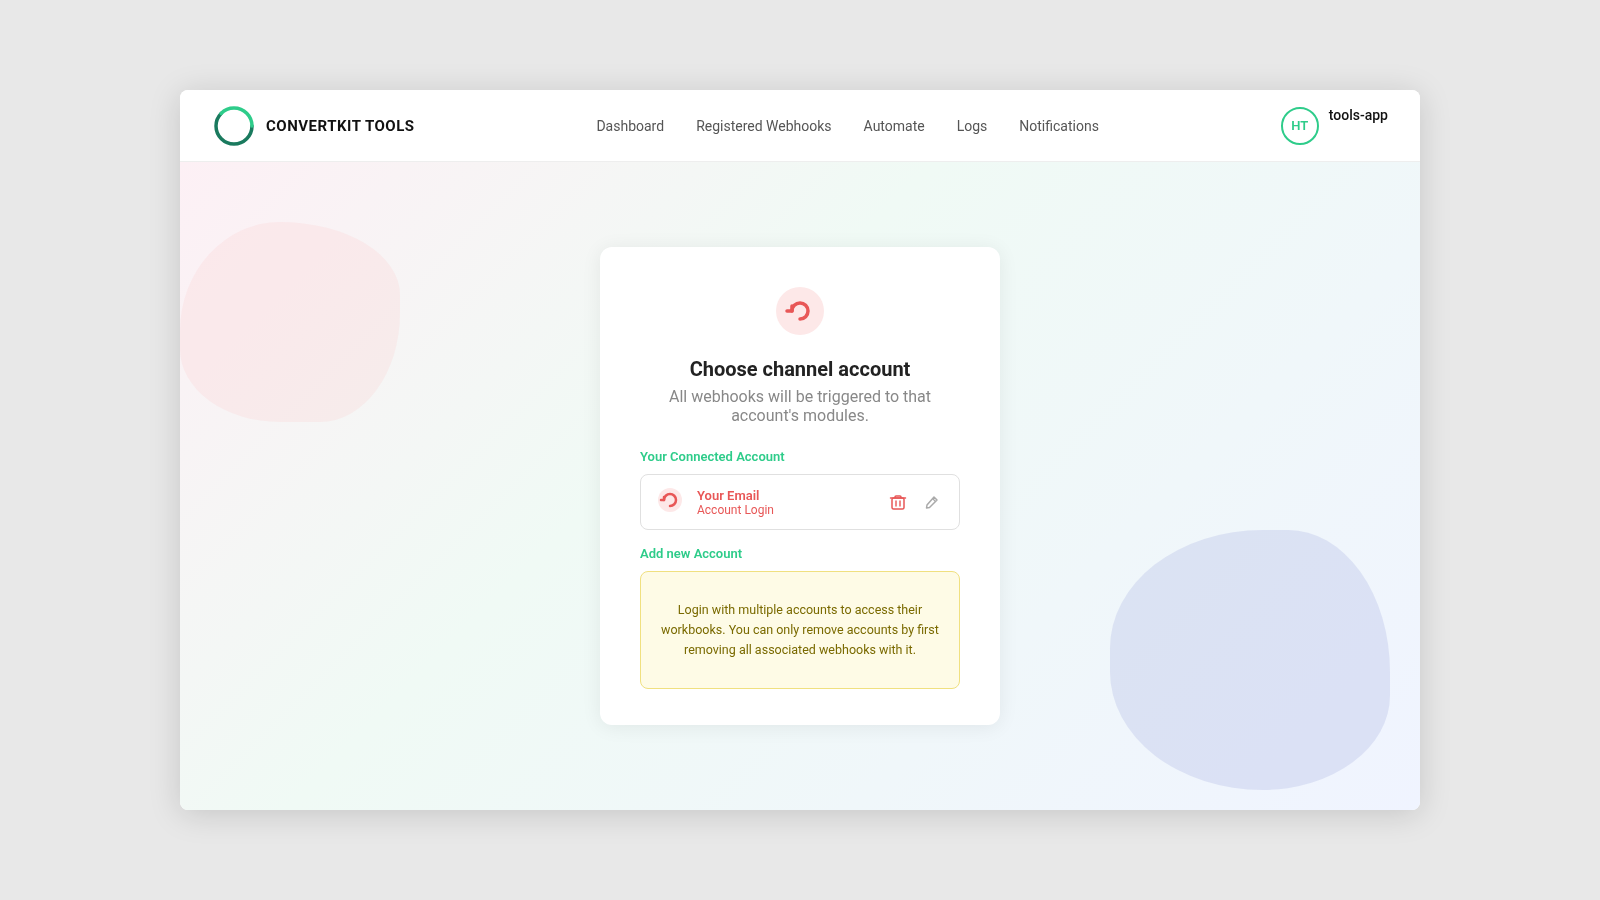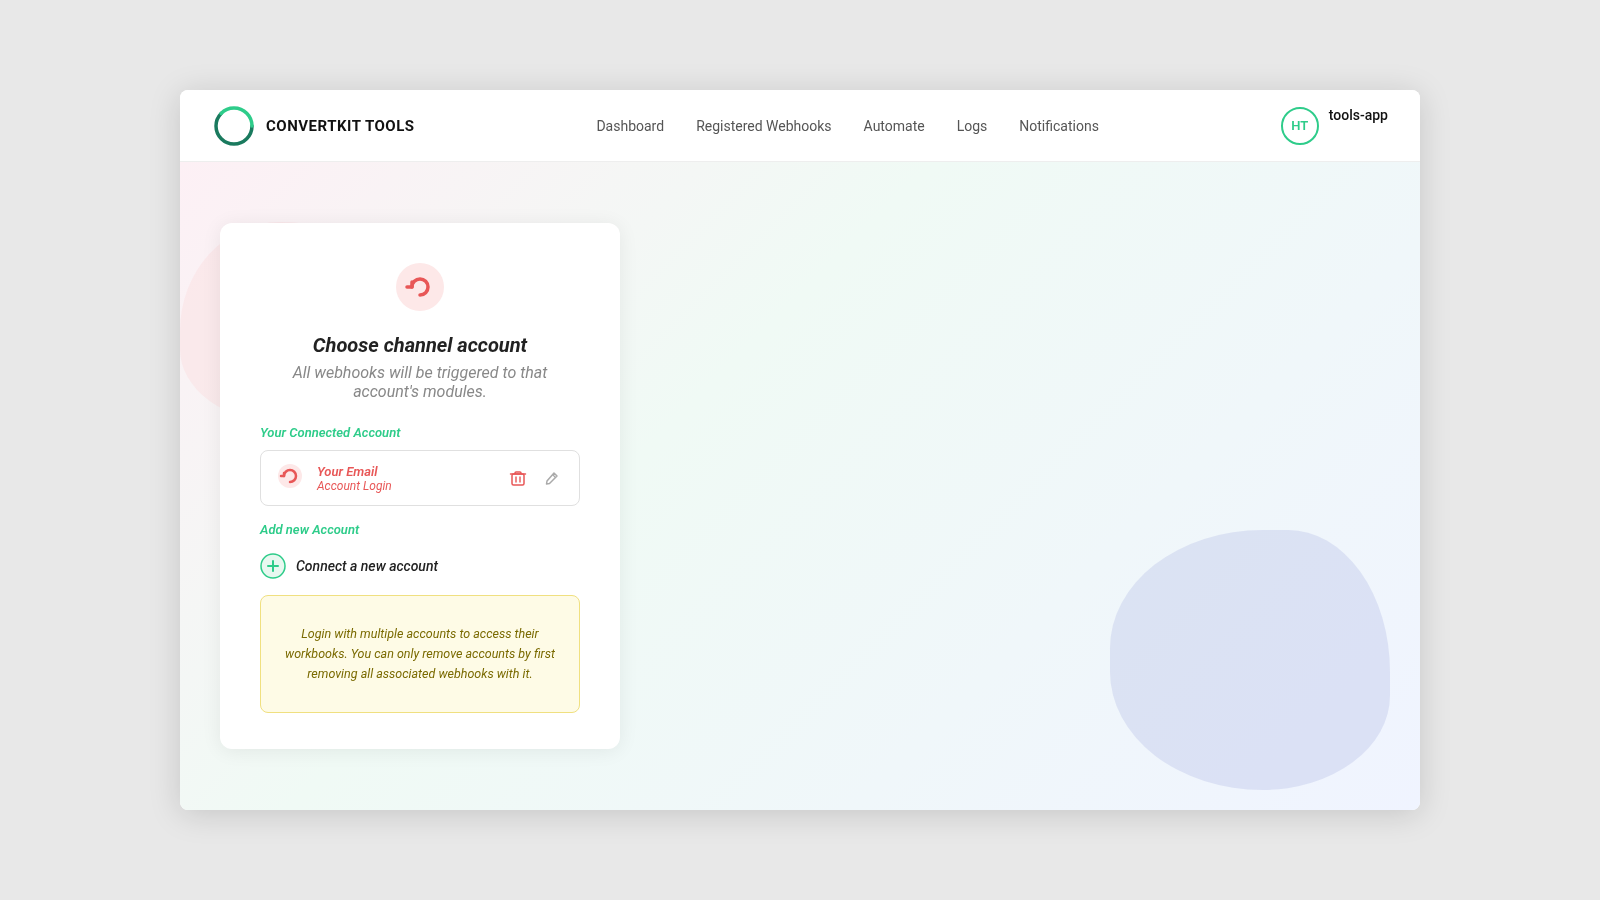--- a/index.html
+++ b/index.html
@@ -81,23 +81,22 @@
       color: #111;
       font-weight: 500;
     }
     
     .main-content {
       min-height: 648px;
       background: linear-gradient(135deg, #fdf0f5 0%, #f0faf5 40%, #f0f4ff 100%);
       position: relative;
       display: flex;
       align-items: center;
-      justify-content: flex-start;
+      justify-content: center;
       padding: 40px;
-      font-style: italic;
     }
     
     .blob-right {
       position: absolute;
       bottom: 20px;
       right: 30px;
       width: 280px;
       height: 260px;
       border-radius: 60% 40% 50% 60% / 50% 60% 40% 50%;
       background: rgba(180, 190, 230, 0.35);
@@ -289,28 +288,20 @@
             <svg width="18" height="18" viewBox="0 0 18 18" fill="none" xmlns="http://www.w3.org/2000/svg">
               <path d="M11 4l3 3-7.5 7.5-3 .5.5-3L11 4z" stroke="#aaa" stroke-width="1.5" fill="none" stroke-linejoin="round"></path>
               <line x1="9.5" y1="5.5" x2="12.5" y2="8.5" stroke="#aaa" stroke-width="1.3"></line>
             </svg>
           </button>
         </div>
       </div>
 
       <div class="add-section-label">Add new Account</div>
 
-      <div class="connect-row">
-        <svg width="26" height="26" viewBox="0 0 26 26" fill="none" xmlns="http://www.w3.org/2000/svg">
-          <circle cx="13" cy="13" r="12" fill="#e8f8f0" stroke="#2ecc8a" stroke-width="1.5"></circle>
-          <line x1="13" y1="8" x2="13" y2="18" stroke="#2ecc8a" stroke-width="2" stroke-linecap="round"></line>
-          <line x1="8" y1="13" x2="18" y2="13" stroke="#2ecc8a" stroke-width="2" stroke-linecap="round"></line>
-        </svg>
-        <span class="connect-row-label">Connect a new account</span>
-      </div>
 
       <div class="warning-box">
         <span>Login with multiple accounts to access their workbooks. You can only remove accounts by first removing all associated webhooks with it.</span>
       </div>
 
     </div>
   </div>
 
 </div>
 

